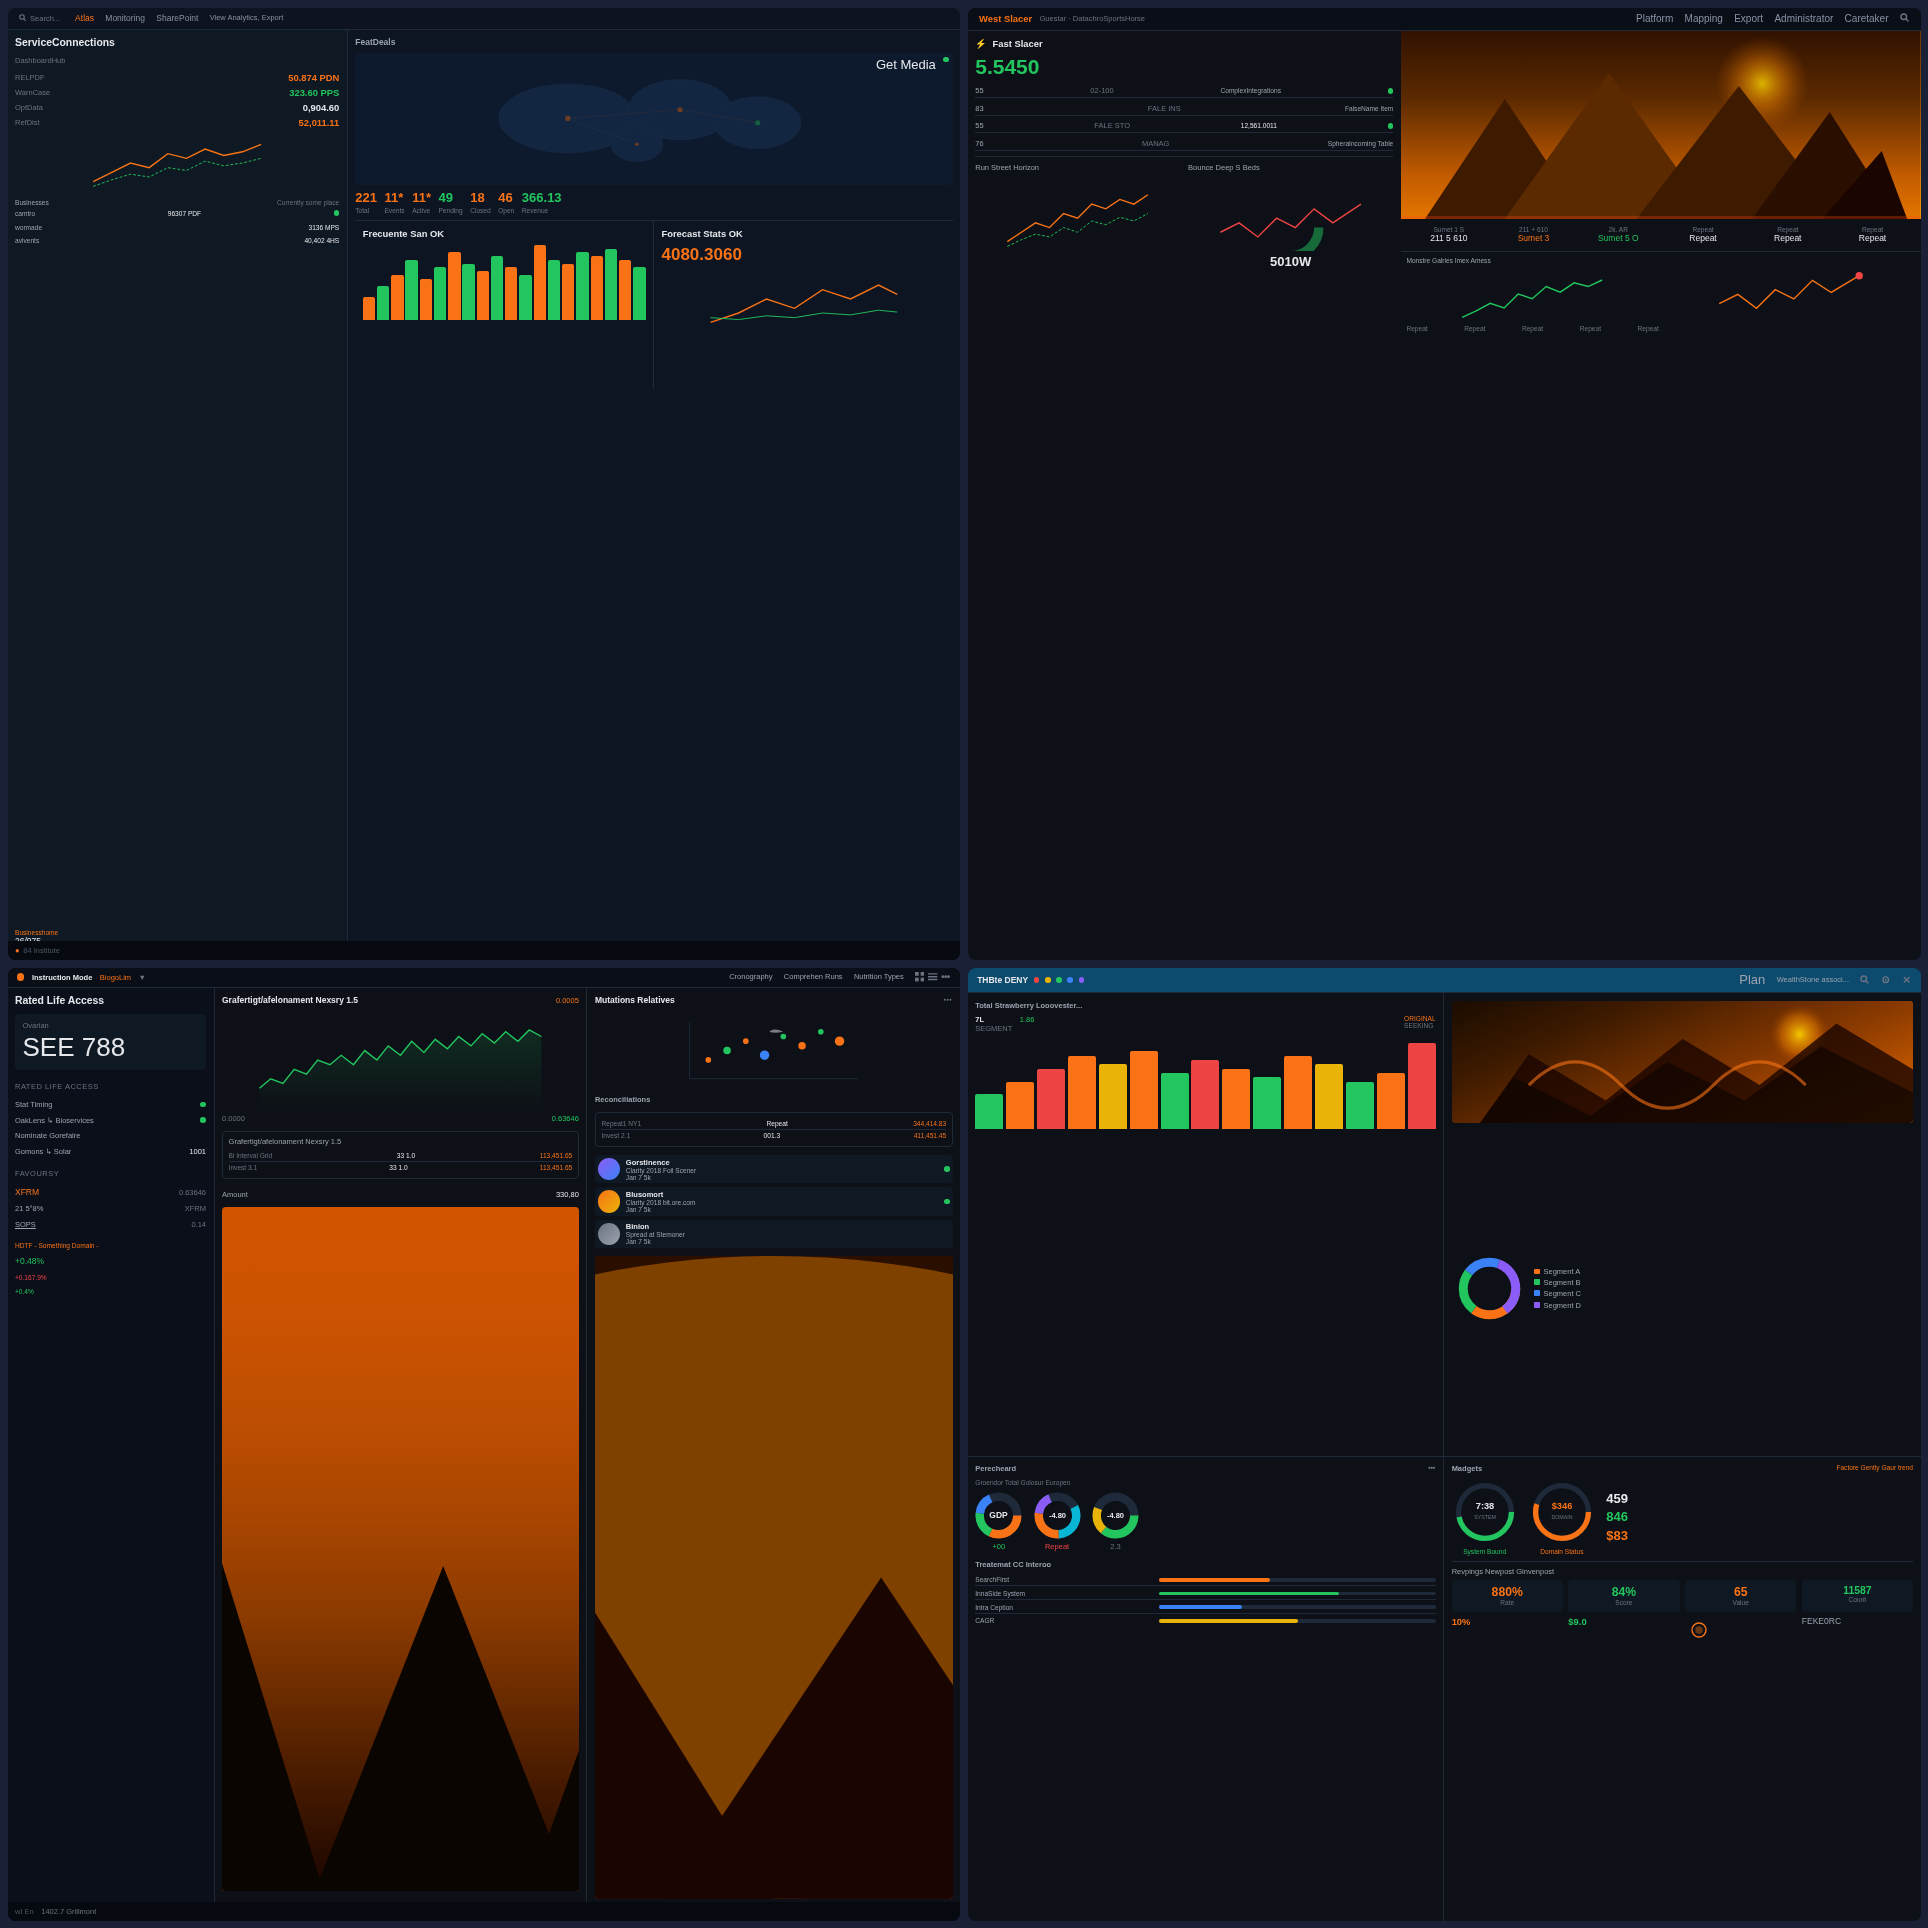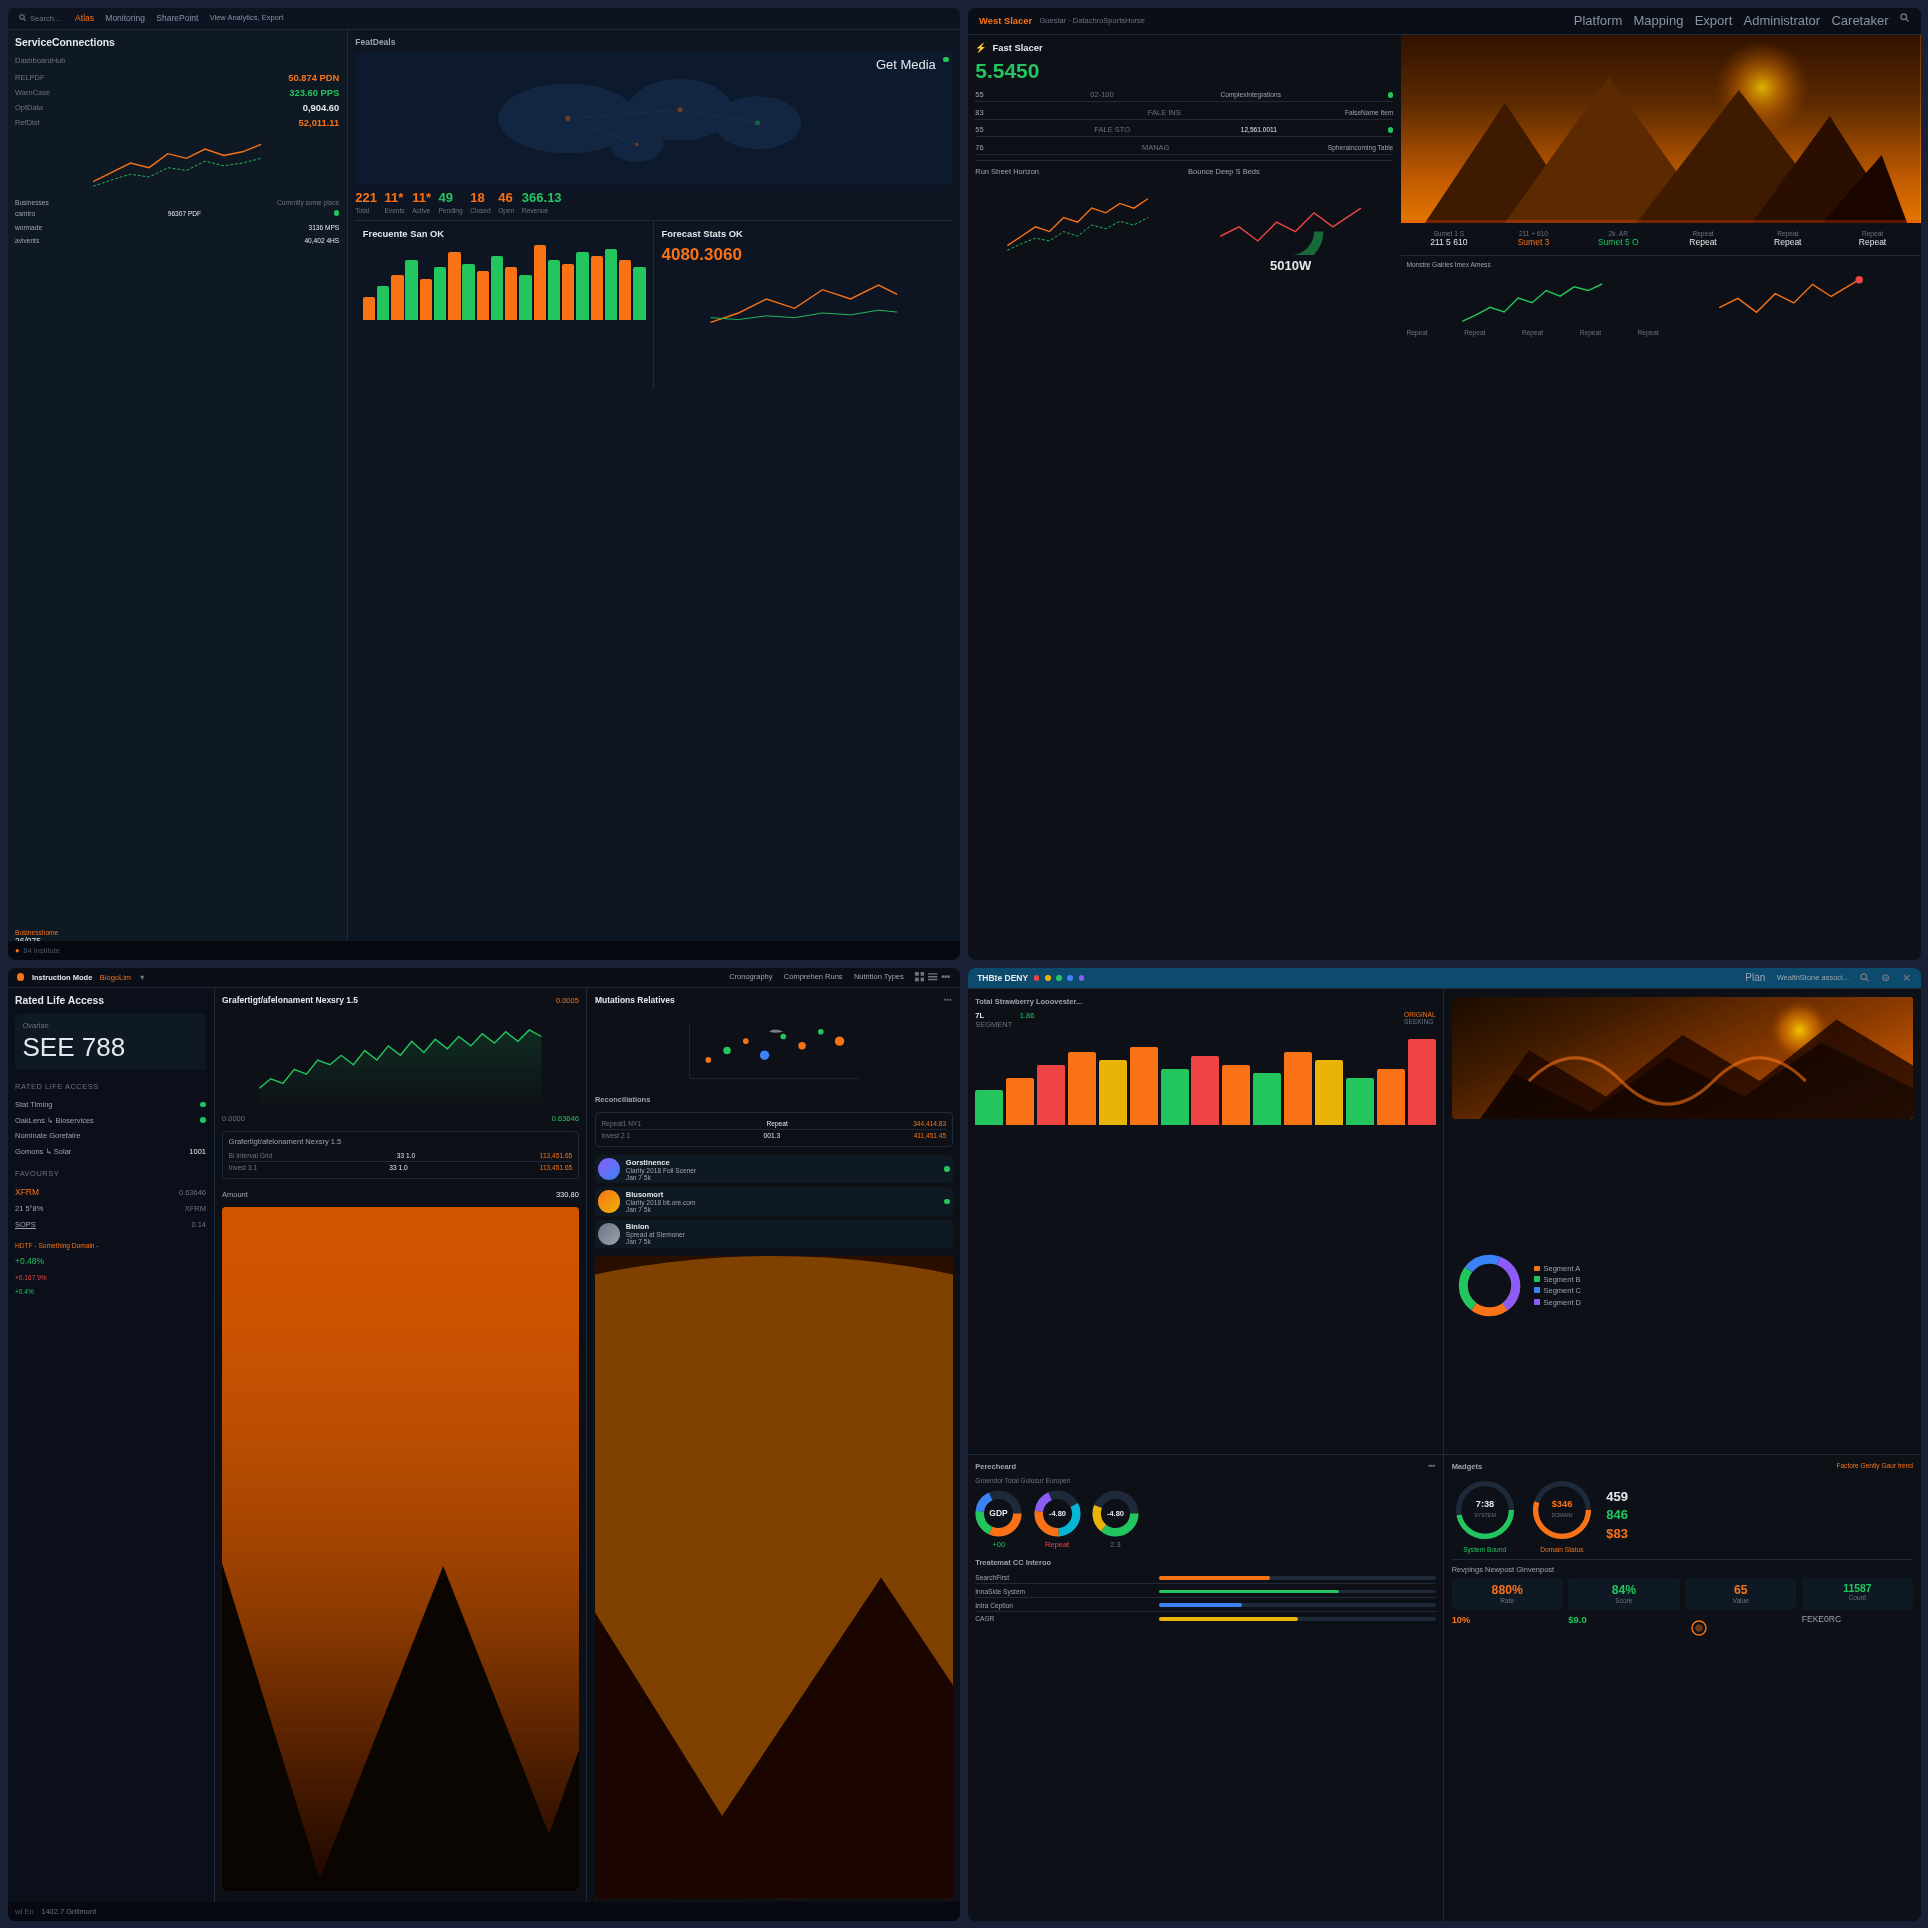--- a/index.html
+++ b/index.html
@@ -185,21 +185,21 @@
       padding: 5.6px 11.3px;
       display: flex;
       align-items: center;
       justify-content: space-between;
       border-bottom: 0.9px solid #1e2a3a;
     }
 
     .q2-nav {
       display: flex;
       gap: 11.3px;
-      font-size: 13px;
+      font-size: 10px;
       color: #8892a4;
     }
 
     .q2-content {
       display: grid;
       grid-template-columns: 1fr 1.2fr;
       flex: 1;
       overflow: hidden;
     }
 
@@ -1063,21 +1063,21 @@
   <div class="q4-topbar">
     <div style="display:flex;align-items:center;gap:5.6px;">
       <span style="color:#e5e7eb;font-weight:bold;font-size:8.5px;">THBte DENY</span>
       <span style="width:5.6px;height:5.6px;border-radius:50%;background:#ef4444;"></span>
       <span style="width:5.6px;height:5.6px;border-radius:50%;background:#eab308;"></span>
       <span style="width:5.6px;height:5.6px;border-radius:50%;background:#22c55e;"></span>
       <span style="width:5.6px;height:5.6px;border-radius:50%;background:#3b82f6;"></span>
       <span style="width:5.6px;height:5.6px;border-radius:50%;background:#8b5cf6;"></span>
     </div>
     <div style="display:flex;gap:11.3px;align-items:center;">
-      <span style="color:#9ca3af;font-size:10px;">Plan</span>
+      <span style="color:#9ca3af;font-size:13px;">Plan</span>
       <span style="color:#9ca3af;font-size:7.5px;">WealthStone associ...</span>
       <svg width="9.4" height="9.4" viewBox="0 0 10 10" fill="none">
           <circle cx="4" cy="4" r="3" fill="none" stroke="#6b7280" stroke-width="1.5"></circle>
           <line x1="6.5" y1="6.5" x2="9" y2="9" stroke="#6b7280" stroke-width="1.5"></line>
         </svg>
       <svg width="9.4" height="9.4" viewBox="0 0 10 10" fill="none">
           <circle cx="5" cy="5" r="3" fill="none" stroke="#6b7280" stroke-width="1.5"></circle>
           <circle cx="5" cy="5" r="1" fill="#6b7280"></circle>
         </svg>
       <svg width="9.4" height="9.4" viewBox="0 0 10 10" fill="none">

